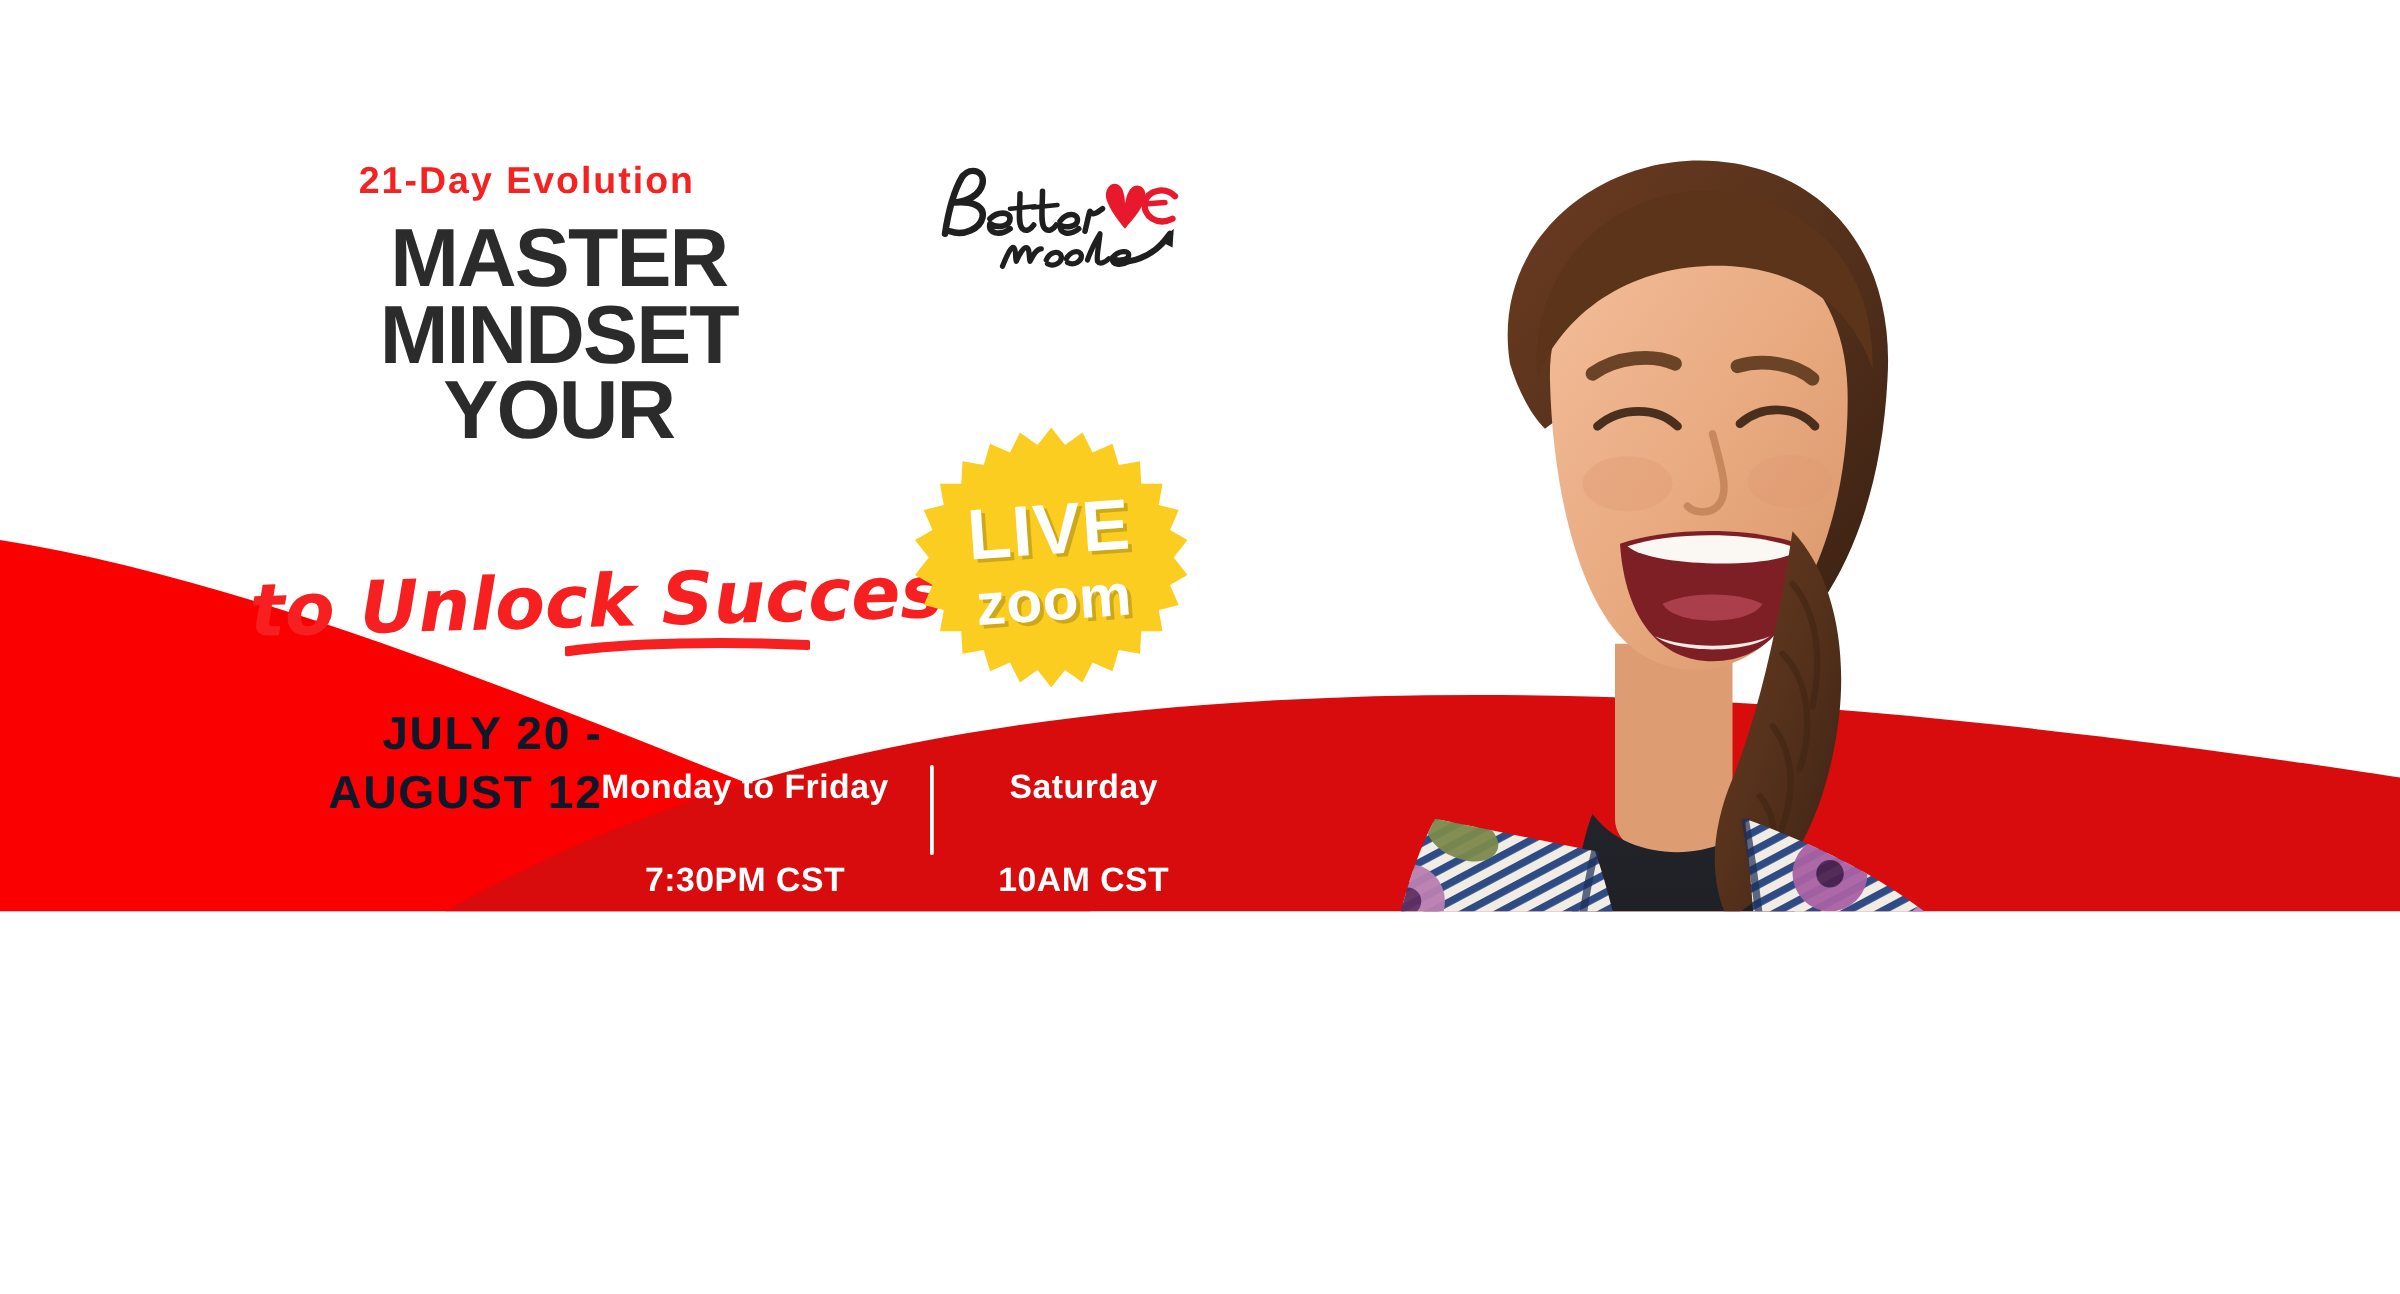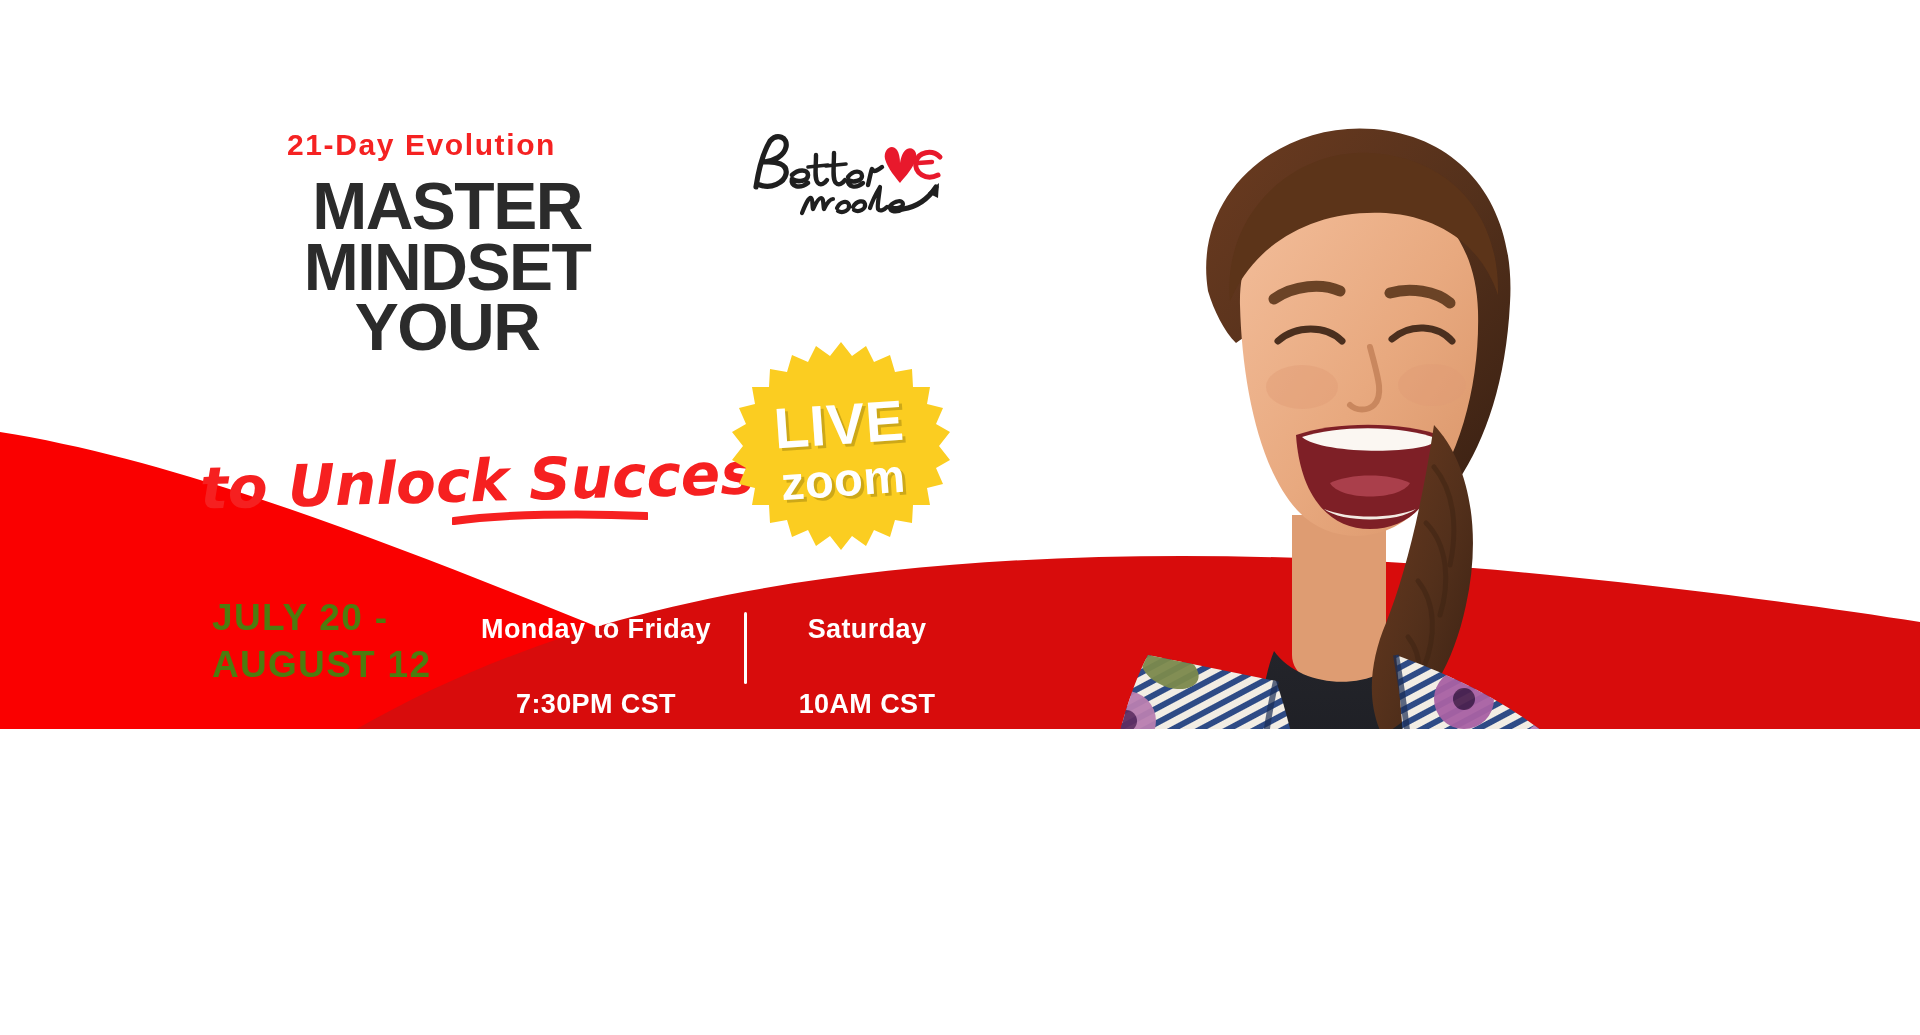--- a/index.html
+++ b/index.html
@@ -40,24 +40,24 @@
     font-size:58px; color:#F62020; white-space:nowrap;
     font-family:"DejaVu Sans", sans-serif;
     font-weight:bold; font-style:italic;
     transform:rotate(-1.6deg);
   }
   .script-underline { position:absolute; left:452px; top:510px; width:196px; height:16px; }
   .script-underline svg { display:block; width:196px; height:16px; }
 
   
   .date-block {
-    position:absolute; left:212px; top:594px;
-    width:270px; text-align:left;
+    position:absolute; left:212px; top:563px;
+    width:270px; text-align:right;
     font-size:37px; font-weight:bold; line-height:1.28;
-    letter-spacing:1.3px; color:#4d7c0f; white-space:nowrap;
+    letter-spacing:1.3px; color:#0f172a; white-space:nowrap;
   }
   .date-block span { display:block; }
 
   .sched { position:absolute; left:470px; top:573px; display:flex; align-items:center; }
   .sched-col {
     text-align:center; color:#ffffff;
     font-size:27px; font-weight:bold; line-height:1.42;
     letter-spacing:0.4px; white-space:nowrap;
   }
   .sched-col span { display:block;margin-top:37px; }

